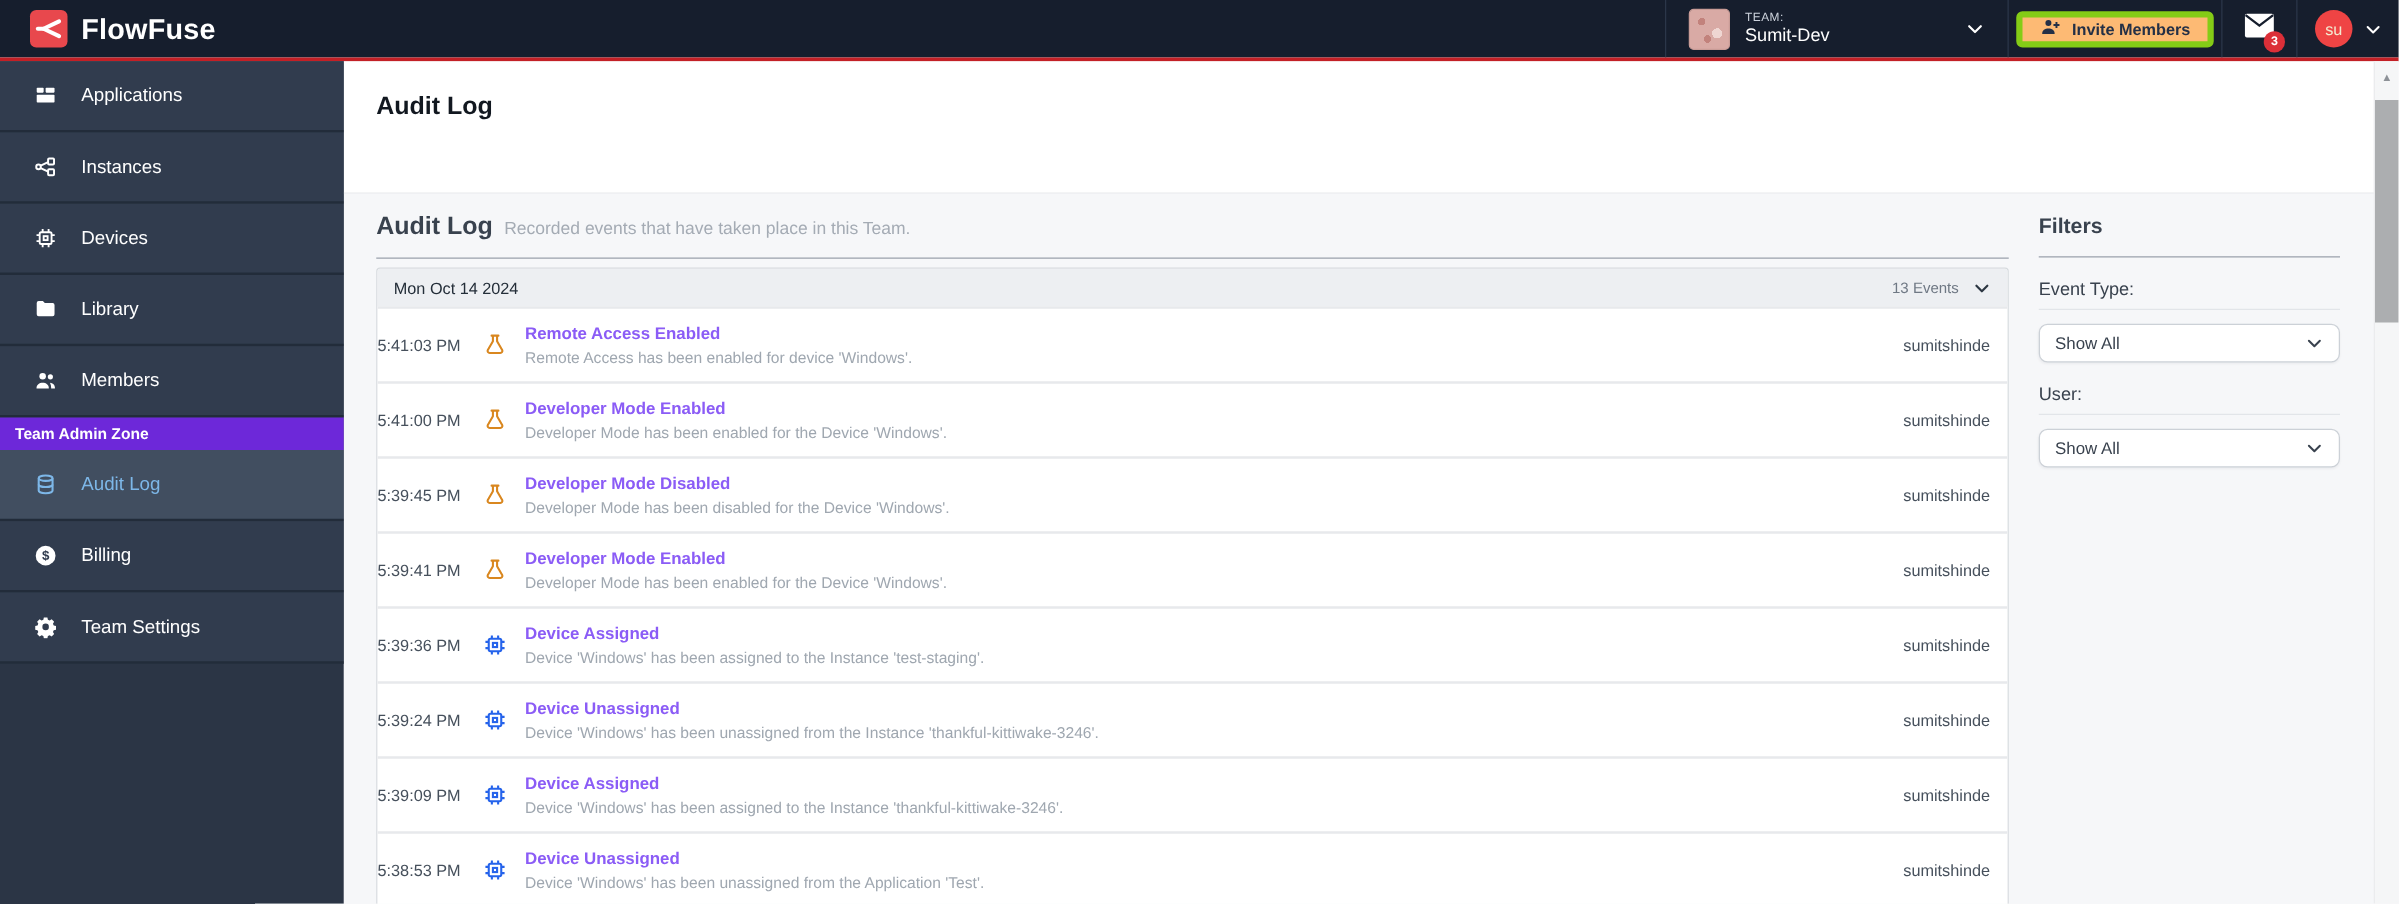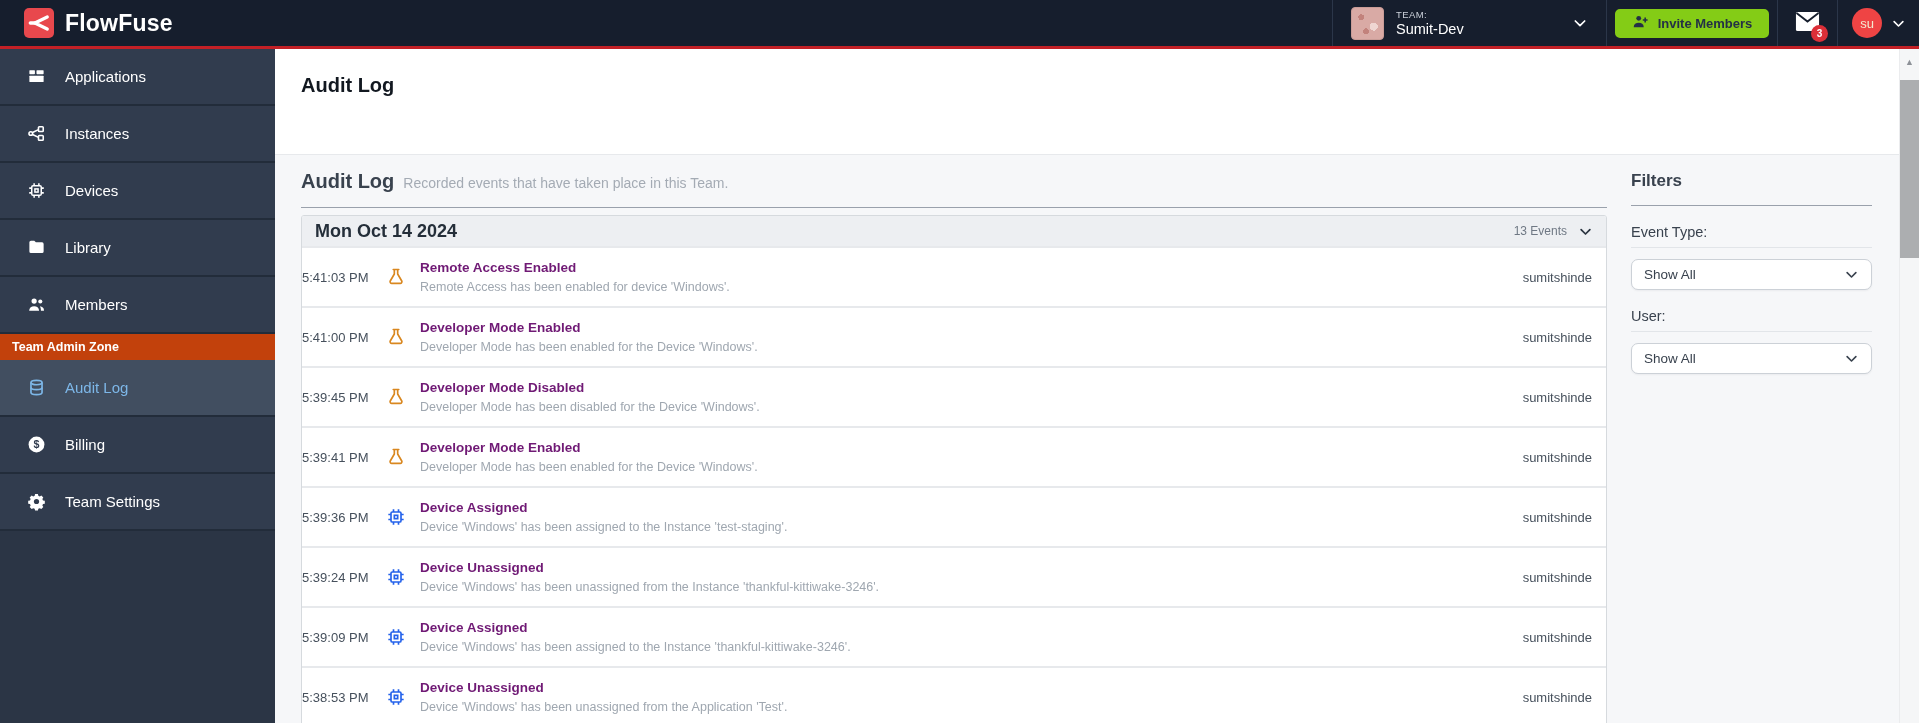--- a/index.html
+++ b/index.html
@@ -21,70 +21,70 @@
                      radial-gradient(circle at 70% 60%, #efd6d2 4px, transparent 4px),
                      radial-gradient(circle at 45% 75%, #c2827c 3px, transparent 3px);
     border:1px solid #c99c97}
   .team-meta{margin-left:12px;line-height:1}
   .team-label{color:#ccd2db;font-size:9.5px;letter-spacing:.4px}
   .team-name{color:#fff;font-size:14.5px;margin-top:2px}
   .chev{display:inline-block}
   .chev svg{display:block}
   .team-chevron{margin-left:auto;color:#fff;width:16px;height:16px}
   .invite-wrap{width:170px;display:flex;align-items:center;justify-content:center;height:100%}
-  .invite-btn{background:#84cc16;border:3px solid #84cc16;border-radius:5px;height:29px;display:flex;align-items:center;gap:9px;padding:0 14px;color:#243046;font-size:13px;font-weight:700;cursor:pointer}
+  .invite-btn{background:#fdba74;border:5px solid #84cc16;border-radius:5px;height:29px;display:flex;align-items:center;gap:9px;padding:0 14px;color:#243046;font-size:13px;font-weight:700;cursor:pointer}
   .invite-btn svg{width:17px;height:17px}
   .mail-wrap{width:59px;height:100%;display:flex;align-items:center;justify-content:center;position:relative;cursor:pointer}
   .mail-wrap svg{width:27px;height:21px}
   .mail-badge{position:absolute;right:9px;bottom:4px;min-width:17px;height:17px;border-radius:50%;background:#dc2f38;color:#fff;font-size:10px;font-weight:700;display:flex;align-items:center;justify-content:center}
   .user-wrap{width:81px;height:100%;display:flex;align-items:center;padding-left:14px;gap:9px;cursor:pointer}
   .user-avatar{width:30px;height:30px;border-radius:50%;background:#ef4444;color:#f3ead0;font-size:13px;display:flex;align-items:center;justify-content:center}
   .user-chevron{color:#fff;width:15px;height:15px}
 
   .red-line{flex:0 0 3px;height:3px;background:#c32026}
 
   
   .body-row{flex:1;display:flex;min-height:0}
 
   
   .sidebar{flex:0 0 275px;width:275px;background:#2b3545;display:flex;flex-direction:column}
   .side-item{height:57px;flex:0 0 57px;display:flex;align-items:center;background:#313c4e;border-bottom:2px solid #222c3a;color:#fff;font-size:15px;cursor:pointer}
   .side-item .s-icon{width:19px;height:19px;flex:0 0 19px;margin:0 19px 0 27px}
   .side-item .s-icon svg{width:100%;height:100%;display:block}
   .side-item.active{background:#414e60;color:#7db7e8}
-  .side-section{height:26px;flex:0 0 26px;background:#c2410c;color:#fff;font-size:12.5px;font-weight:600;display:flex;align-items:center;padding-left:12px}
+  .side-section{height:26px;flex:0 0 26px;background:#6d28d9;color:#fff;font-size:12.5px;font-weight:600;display:flex;align-items:center;padding-left:12px}
 
   
   .main-wrap{flex:1;position:relative;display:flex;flex-direction:column;min-width:0;overflow:hidden}
   .page-header{flex:0 0 106px;background:#fff;border-bottom:1px solid #e7e9ec;padding:25px 26px 0 26px}
   .page-title{font-size:20px;font-weight:700;color:#121820}
   .page-sub{margin-top:9px;font-size:12.5px;color:#555e69}
   .content{flex:1;display:flex;gap:24px;background:#f6f7f9;padding:14px 47px 0 26px;min-height:0}
   .col-main{flex:1;min-width:0}
   .col-side{flex:0 0 241px}
   .sec-head{display:flex;align-items:baseline;line-height:24px}
   .sec-title{font-size:20px;font-weight:600;color:#39424e}
   .sec-sub{font-size:14px;color:#a4abb4;margin-left:9px}
   .col-divider{border:0;border-top:1px solid #9aa1ac;margin-top:12px}
 
   
   .audit-table{margin-top:7px;border:1px solid #d6dade;border-radius:3px;background:#fff;overflow:hidden}
   .date-row{height:30px;background:#edeff2;display:flex;align-items:center;padding:0 13px;cursor:pointer}
-  .date-text{font-size:18px;font-weight:700;color:#242e39}
+  .date-text{font-size:13px;font-weight:400;color:#242e39}
   .date-right{margin-left:auto;display:flex;align-items:center;gap:11px}
   .events-count{font-size:12px;color:#6f7884}
   .date-chev{width:15px;height:15px;color:#2c3642}
   .event-row{height:60px;display:flex;align-items:center;background:#fff;border-top:2px solid #e7e9ec}
   .ev-time{flex:0 0 84px;margin-left:0;font-size:13px;color:#46505c}
   .ev-icon{flex:0 0 20px;width:20px;height:20px;margin-right:14px}
   .ev-icon svg{width:100%;height:100%;display:block}
   .ic-flask{color:#d9871f}
   .ic-chip{color:#2563eb}
   .ev-body{min-width:0}
-  .ev-title{font-size:13.5px;font-weight:700;color:#701a75;line-height:1.2}
+  .ev-title{font-size:13.5px;font-weight:700;color:#8b5cf6;line-height:1.2}
   .ev-desc{font-size:12.5px;color:#9fa7b0;margin-top:4px}
   .ev-user{margin-left:auto;margin-right:14px;font-size:13px;color:#46505c}
 
   
   .filters-title{font-size:17px;font-weight:600;color:#39424e;line-height:24px}
   .filter-label{margin-top:18px;font-size:14.5px;color:#39424e;padding-bottom:7px;border-bottom:1px solid #e2e5e9}
   .select{margin-top:11px;height:31px;background:#fff;border:1px solid #ccd1d7;border-radius:7px;display:flex;align-items:center;padding:0 12px;font-size:13.5px;color:#39424e;box-shadow:0 1px 2px rgba(16,24,40,.05);cursor:pointer}
   .select .sel-chev{margin-left:auto;width:15px;height:15px;color:#39424e}
 
   

